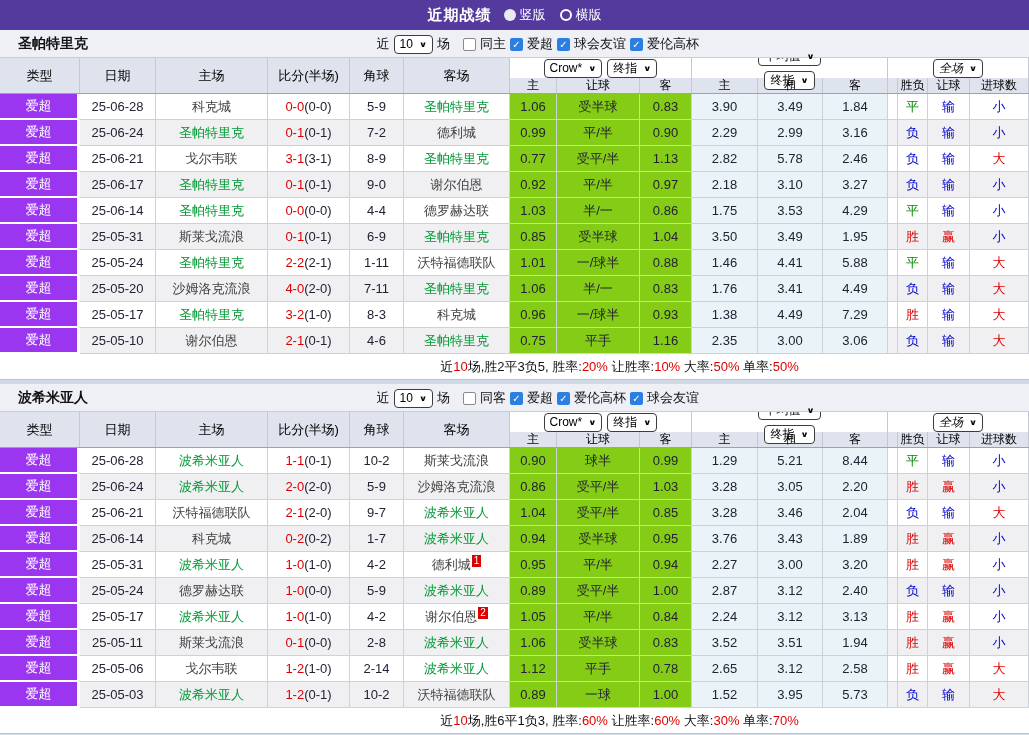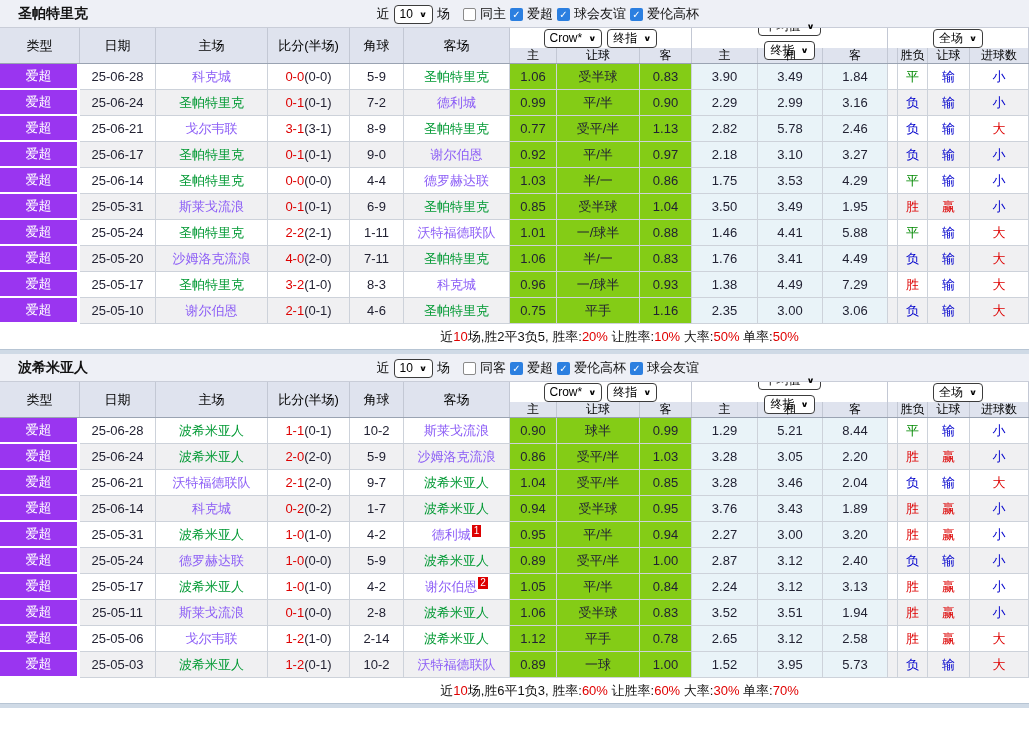--- a/index.html
+++ b/index.html
@@ -50,36 +50,36 @@
     grid-template-columns:80px 76px 112px 82px 54px 106px 47px 83px 52px 66px 65px 65px 10px 30px 42px 59px;
   }
   .thead{ grid-template-rows:20px 15px; border-bottom:1px solid #9aa3b2; background:#dfe3ee; }
   .th{ display:flex; align-items:center; justify-content:center;
        border-right:1px solid #c3c8d4; font-size:13px; color:#000; }
   .th.span2{ grid-row:1 / 3;text-align:center; }
   .th.selrow{ grid-row:1; background:#fff; gap:5px; }
   .th.sub{ grid-row:2; font-size:12px; }
   .g-crow{ grid-column:7 / 10; }
   .g-avg{ grid-column:10 / 13;flex-direction:column; }
-  .g-full{ grid-column:13 / 17; }
+  .g-full{ grid-column:13 / 17;font-style:italic; }
 
   .row{ height:26px; }
   .cell{
     display:flex; align-items:center; justify-content:center;
     border-right:1px solid #cdd2da; border-bottom:1px solid #cdd2da;
     font-size:13px; color:#223; overflow:hidden; white-space:nowrap;
   }
   .c-type{
     background:#9a35f0; color:#fff;
     border-right:3px solid #fff; border-bottom:2px solid #fff; font-size:13px;
   }
   .row:nth-child(even) .alt{ background:#f0f0f2; }
   .cream{ background:#84cc16; }
   .blue{ background:#e9f3f8; }
-  .tname{ color:#8b5cf6; }
+  .tname{ color:#404040; }
   .tname.green{ color:#009933; cursor:pointer; }
   .ft{ color:#dd0000; }
   .ht{ color:#223; }
   .badge{
     background:#dd0000; color:#fff; font-size:10px; line-height:12px;
     padding:0 2px; margin-left:1px; align-self:flex-start; margin-top:3px;
   }
   .t-red{ color:#dd0000; } .t-green{ color:#008800; } .t-blue{ color:#0000cc; }
 
   
@@ -88,20 +88,33 @@
     padding-left:210px; font-size:13px; color:#111; gap:0;
   }
   .summary .red{ color:#e00000; }
   .divider{ height:5px; background:#cfdae6; border-top:1px solid #b7c5d4; }
 </style>
 </head>
 <body>
 
 <div id="app">
 
+  <div class="topbar">
+    <span class="title">近期战绩</span>
+    <span class="radio-group">
+      <span class="radio-item">
+        <span class="radio-dot"></span>
+        <span>竖版</span>
+      </span>
+      <span class="radio-item">
+        <span class="radio-ring"></span>
+        <span>横版</span>
+      </span>
+    </span>
+  </div>
 
   <div class="section">
     <div class="sec-head">
       <span class="sec-title">圣帕特里克</span>
       <span class="controls">
         <span>近</span>
         <span class="sel">
             <span>10</span>
             <span class="chev">∨</span>
           </span>

